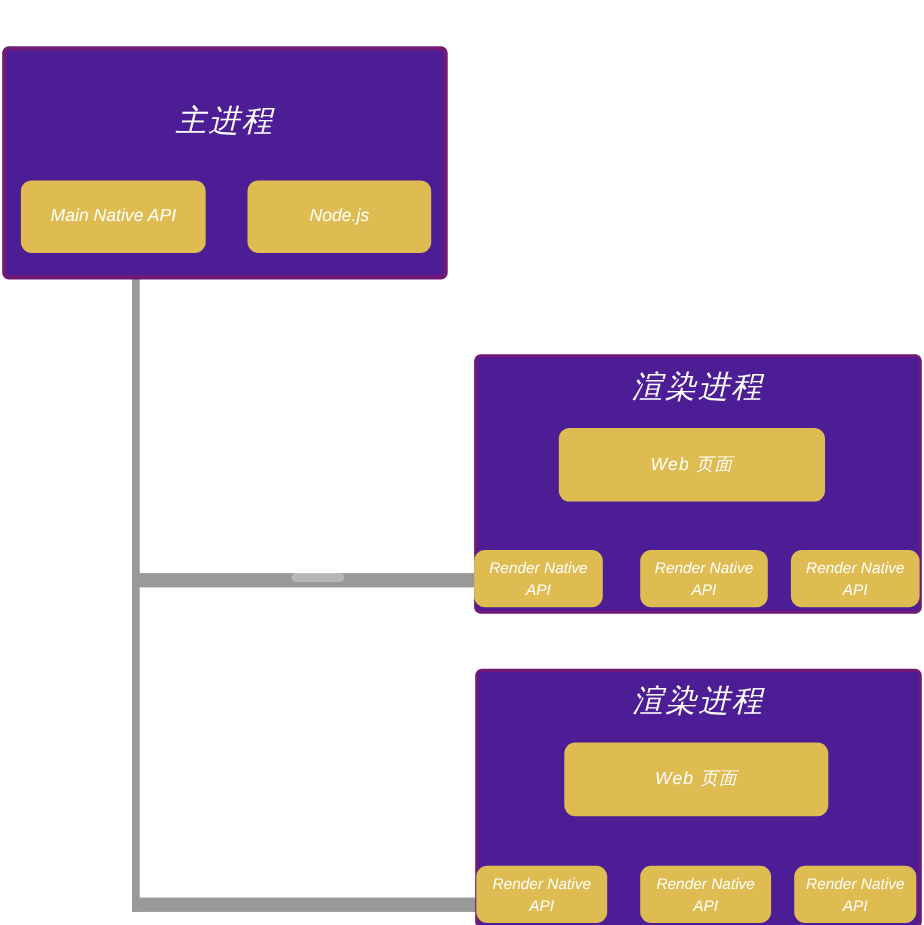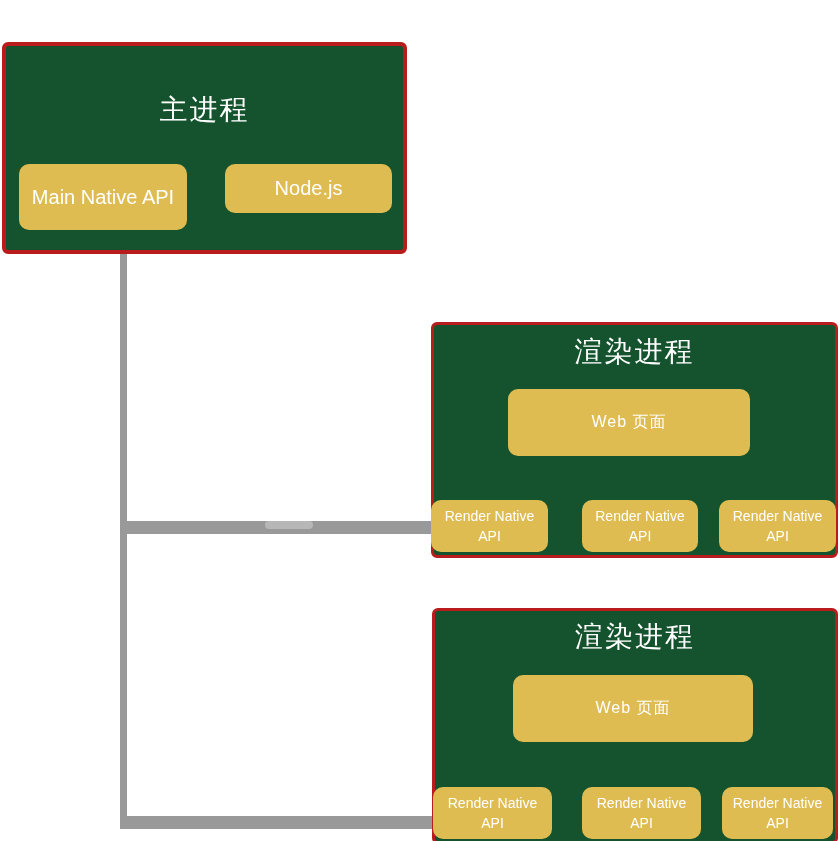--- a/index.html
+++ b/index.html
@@ -6,24 +6,25 @@
   .canvas {
     position: relative;
     width: 840px;
     height: 841px;
     background: #ffffff;
     overflow: hidden;
     font-family: "Liberation Sans", "DejaVu Sans", sans-serif;
   }
   .process-box {
     position: absolute;
-    background: #14532d;
-    border: 4px solid #b91c1c;
+    background: #4c1d95;
+    border: 4px solid #701a75;
     border-radius: 6px;
     box-sizing: border-box;
+    font-style: italic;
   }
   .process-box.thin-border { border-width: 3px; }
   .process-title {
     position: absolute;
     left: 0;
     width: 100%;
     text-align: center;
     color: #ffffff;
     font-size: 28px;
     font-weight: 400;
@@ -33,21 +34,21 @@
     position: absolute;
     background: #DFBC52;
     border-radius: 10px;
     color: #ffffff;
     display: flex;
     align-items: center;
     justify-content: center;
     text-align: center;
     box-sizing: border-box;
   }
-  .api-box.large { font-size: 20px; align-items: center; }
+  .api-box.large { font-size: 16px; align-items: center; }
   .api-box.web { font-size: 16px; letter-spacing: 1px; }
   .api-box.small { font-size: 14px; line-height: 1.45; padding: 2px; }
   .connector {
     position: absolute;
     background: #999999;
   }
   .line-smudge {
     position: absolute;
     left: 265px;
     top: 521px;
@@ -75,21 +76,21 @@
   <div class="connector" style="left:120px; top:253px; width:7px; height:576px;"></div>
   <div class="connector" style="left:120px; top:521px; width:311px; height:13px;"></div>
   <div class="connector" style="left:120px; top:816px; width:313px; height:13px;"></div>
   <div class="line-smudge"></div>
 
   <div class="process-box" style="left:2px; top:42px; width:405px; height:212px;">
     <div class="process-title" style="top:45px;">主进程</div>
     <div class="api-box large" style="left:13px; top:118px; width:168px; height:66px;">
       <span>Main Native API</span>
     </div>
-    <div class="api-box large" style="left:219px; top:118px; width:167px; height:49px;">
+    <div class="api-box large" style="left:219px; top:118px; width:167px; height:66px;">
       <span>Node.js</span>
     </div>
   </div>
 
   <div class="process-box thin-border" style="left:431px; top:322px; width:407px; height:236px;">
     <div class="process-title" style="top:8px;">渲染进程</div>
     <div class="api-box web" style="left:74px; top:64px; width:242px; height:67px;">
       <span>Web 页面</span>
     </div>
     <div class="api-box small" style="left:-3px; top:175px; width:117px; height:52px;">

